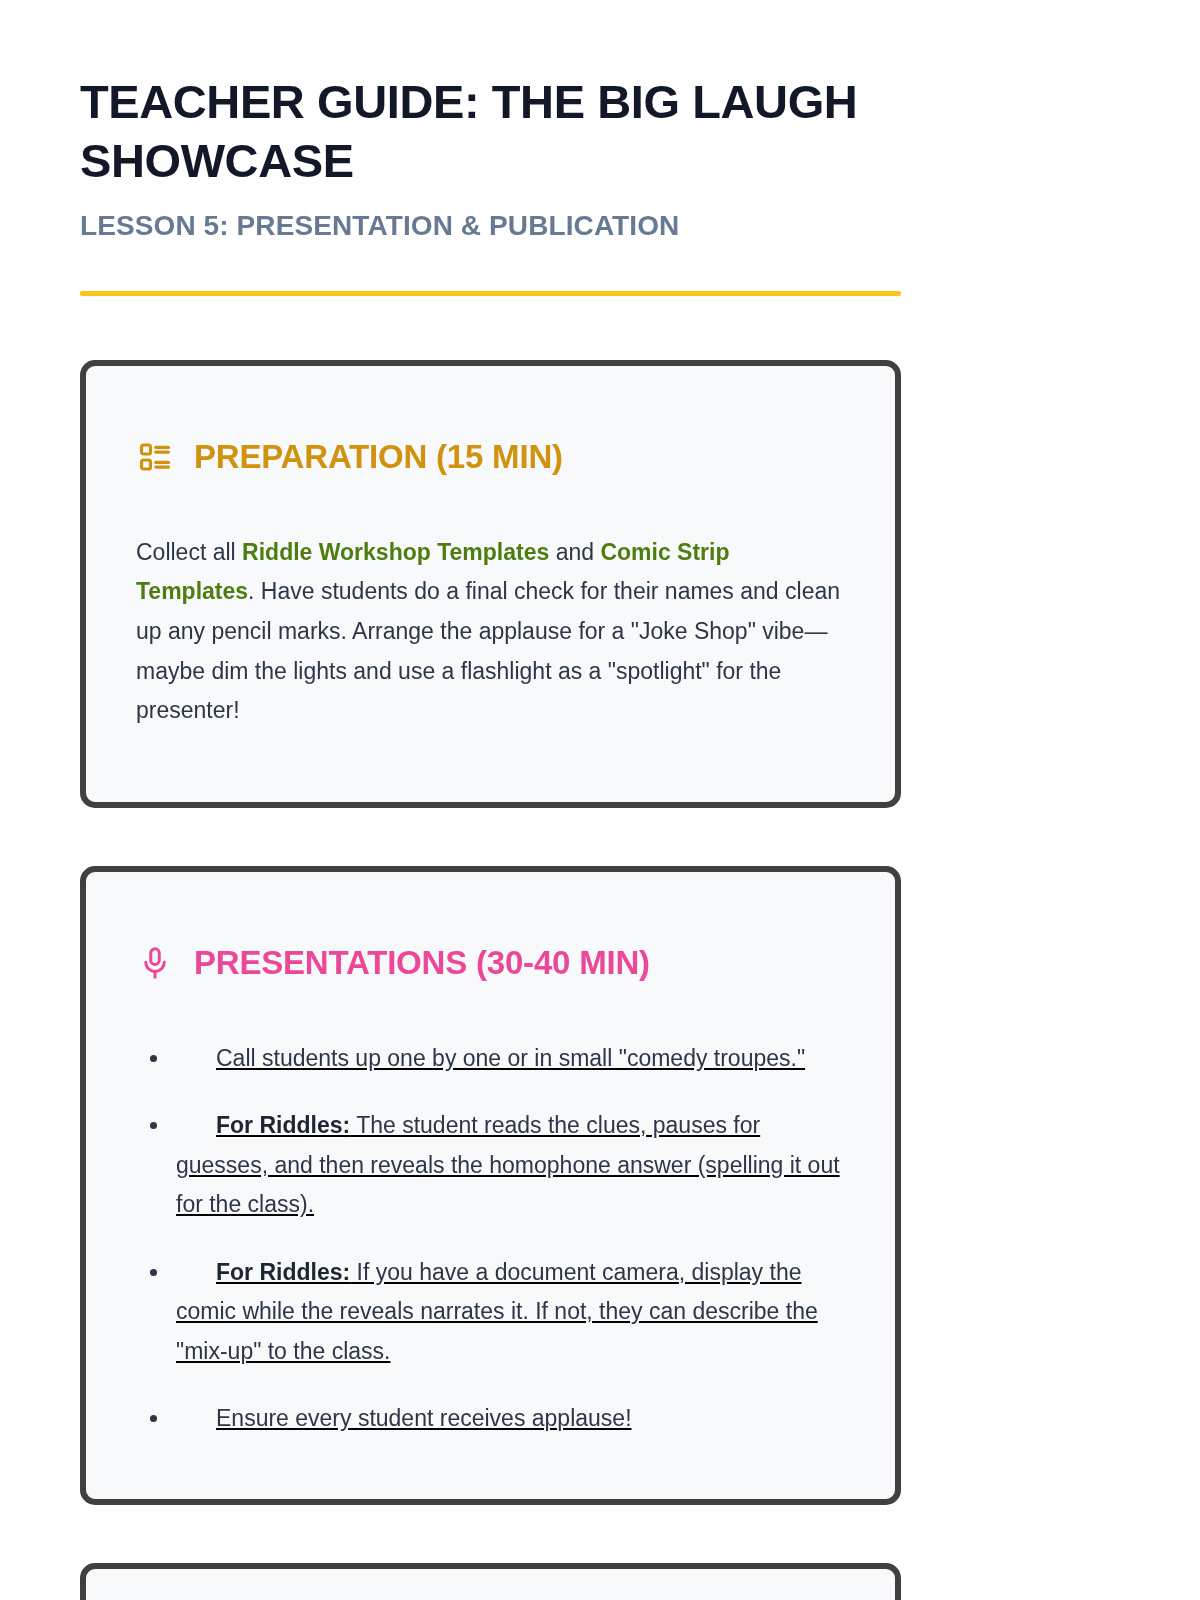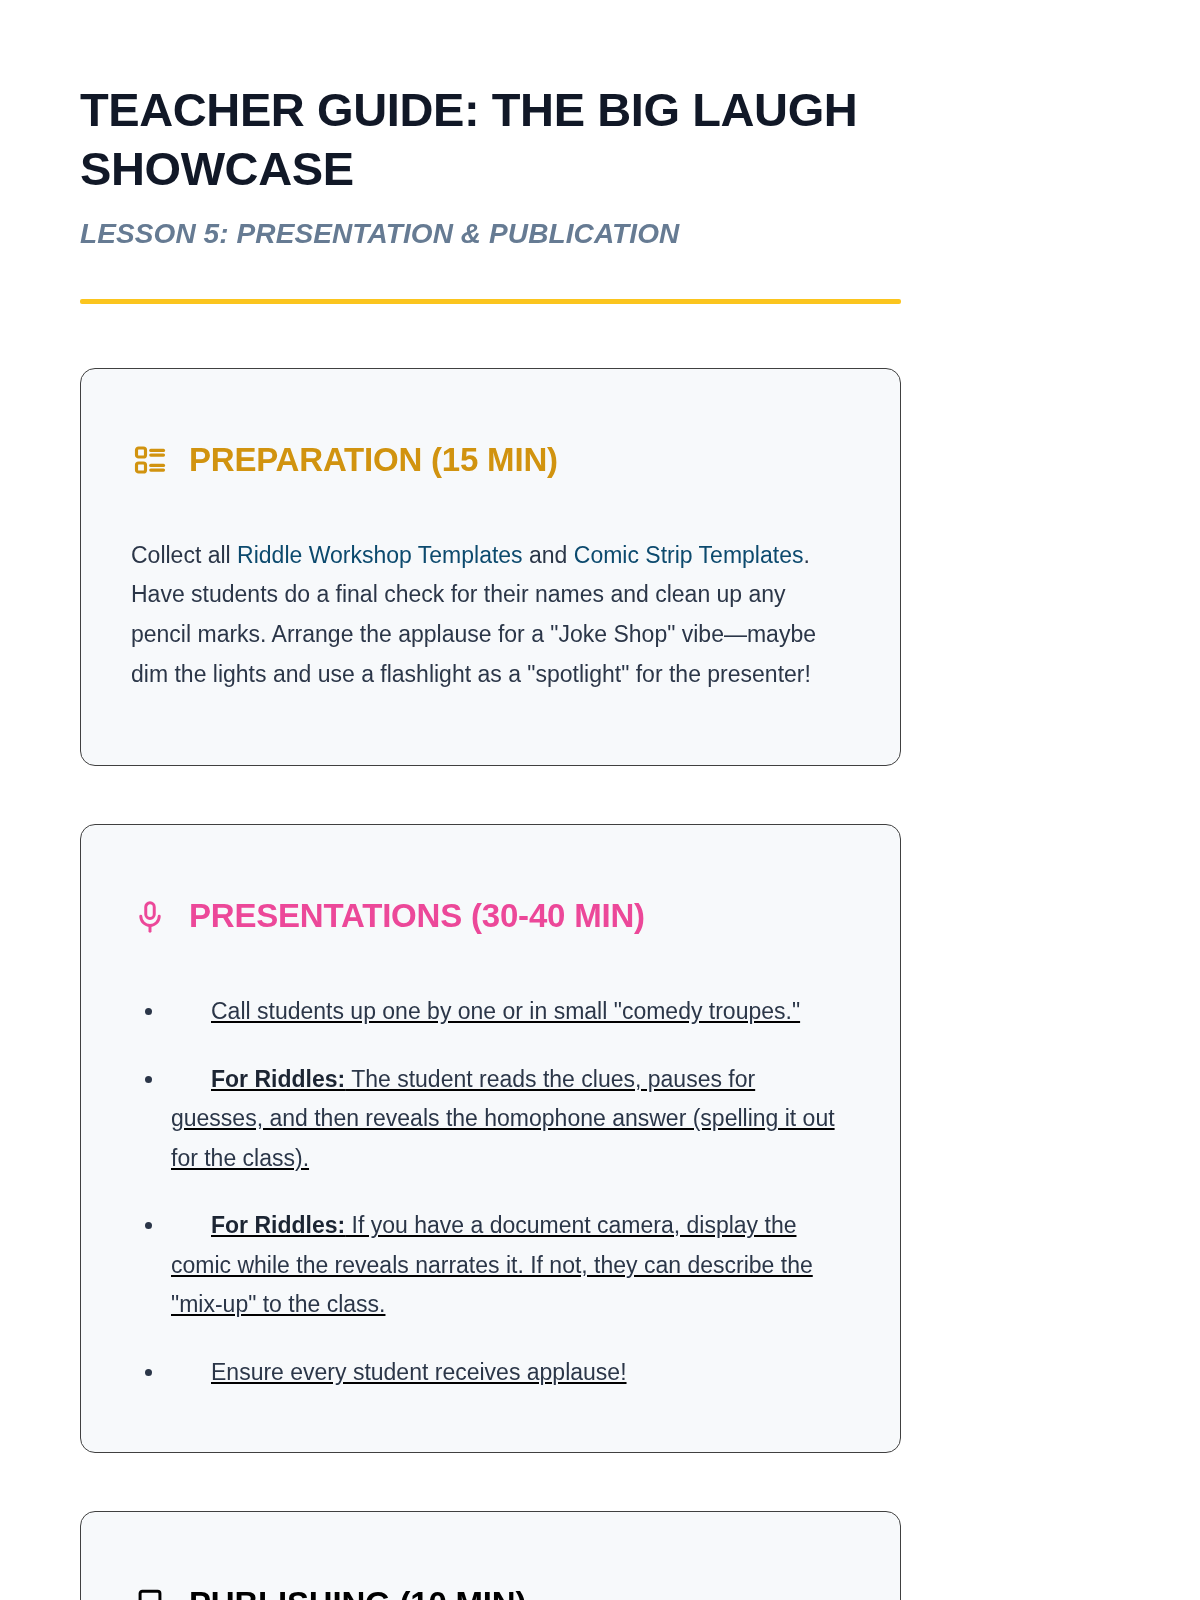--- a/index.html
+++ b/index.html
@@ -12,21 +12,21 @@
     height: 1600px;
     overflow: hidden;
     font-family: "Liberation Sans", sans-serif;
     -webkit-font-smoothing: antialiased;
   }
 
   .page {
     width: 981px;
     height: 1600px;
     box-sizing: border-box;
-    padding: 12px 80px;
+    padding: 4px 80px;
     position: relative;
   }
 
   
   .header {
     padding-top: 68px;
   }
   .doc-title {
     font-size: 47px;
     line-height: 1.26;
@@ -39,40 +39,39 @@
     max-width: 880px;
   }
   .doc-subtitle {
     font-size: 28px;
     line-height: 1.3;
     font-weight: 600;
     letter-spacing: 0.1px;
     color: #667b93;
     margin: 18px 0 0 0;
     text-transform: uppercase;
-    font-style: italic;
   }
   .divider {
     margin-top: 46px;
     height: 5px;
     width: 100%;
     background: #fbc51e;
     border-radius: 2px;
   }
 
   
   .cards {
     margin-top: 64px;
     display: flex;
     flex-direction: column;
     gap: 58px;
   }
   .card {
     background: #f7f9fb;
-    border: 1px solid #404040;
+    border: 6px solid #404040;
     border-radius: 15px;
     padding: 46px 50px 48px 50px;
     box-sizing: border-box;
   }
 
   .card-head {
     display: flex;
     align-items: center;
     gap: 20px;
     margin-bottom: 30px;
@@ -99,21 +98,21 @@
   .pink   { color: #ec4899; text-align: right; }
   .teal   { color: #000000; }
 
   
   .card-body {
     font-size: 23px;
     line-height: 1.72;
     color: #2b3648;
     font-weight: 400;
   }
-  .card-body b { font-weight: 400; color: #0c4a6e; }
+  .card-body b { font-weight: 700; color: #4d7c0f; }
 
   ul.bullets {
     margin: 0;
     padding: 0;
     list-style: none;
     text-decoration: underline;
   }
   ul.bullets li {
     position: relative;
     padding-left: 40px;

